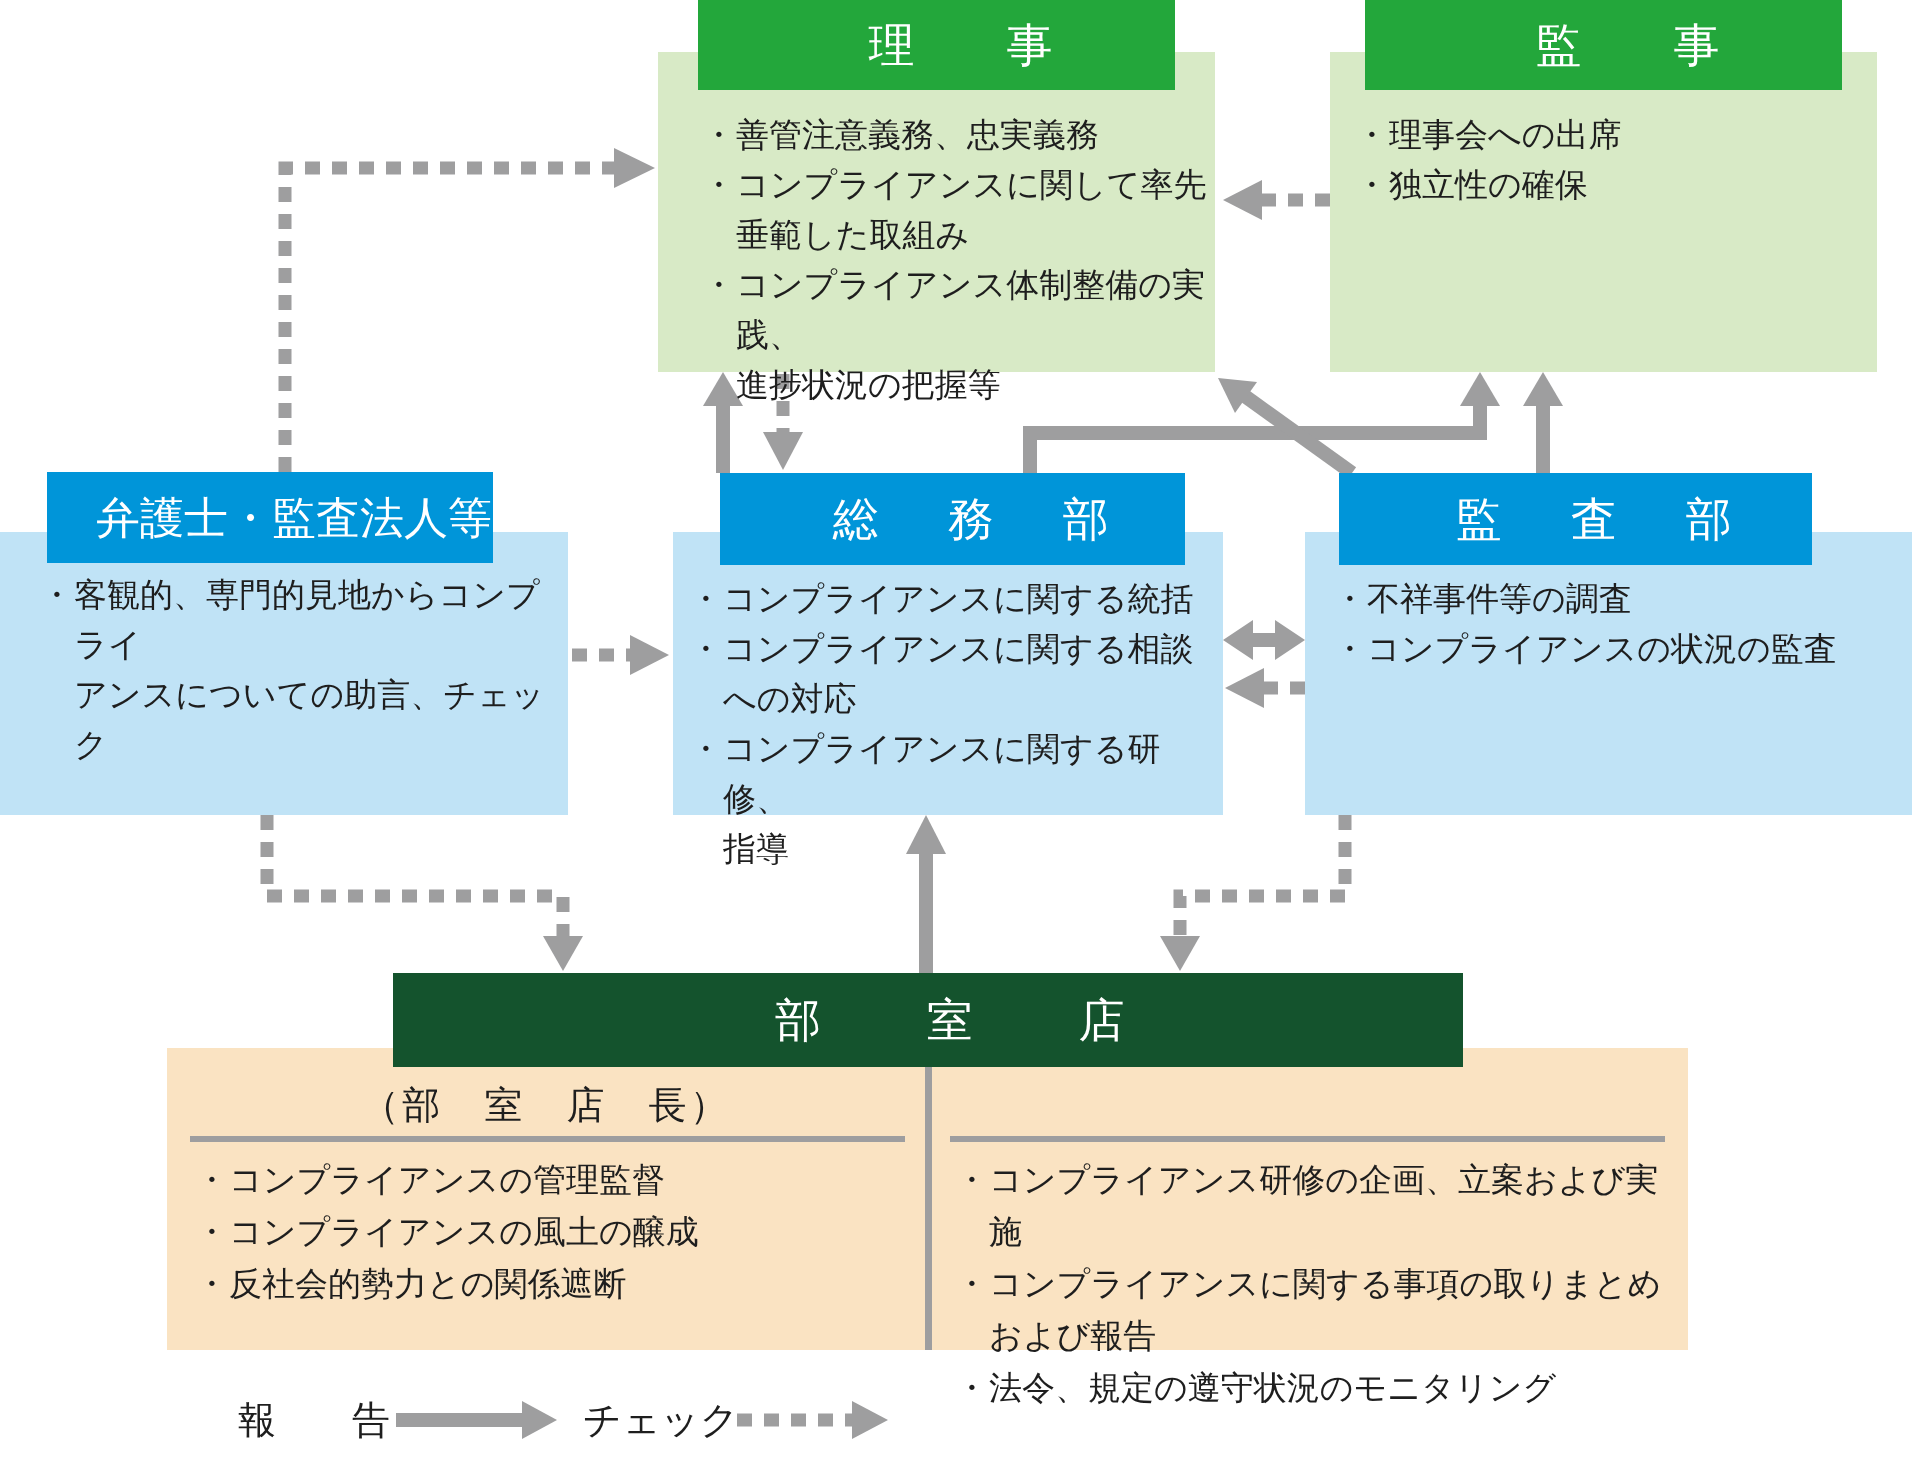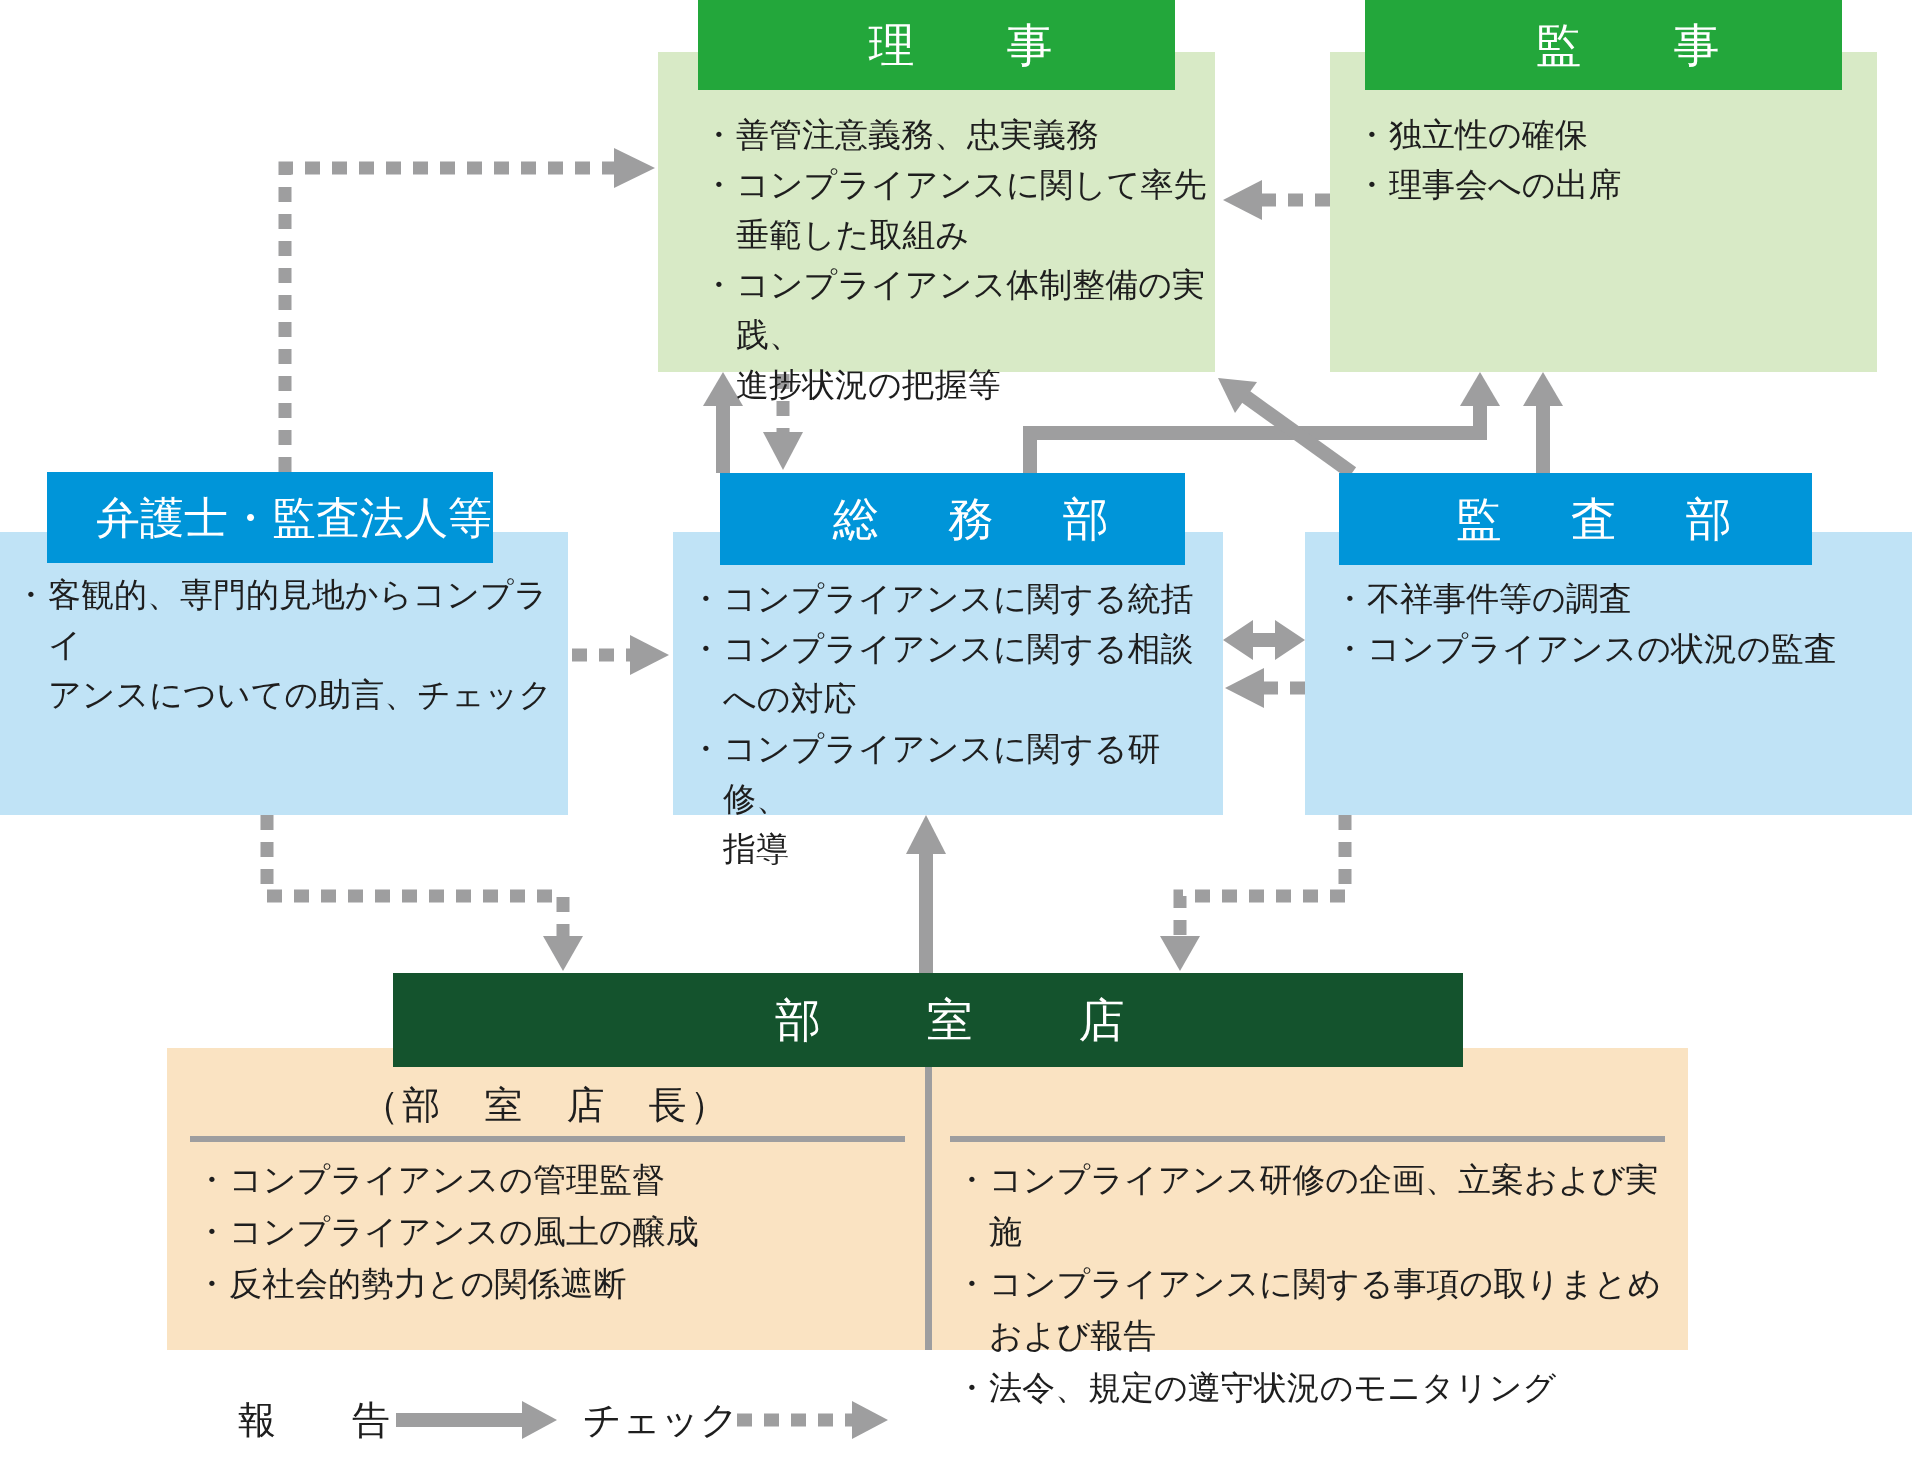--- a/index.html
+++ b/index.html
@@ -23,21 +23,21 @@
   .bod.lg{background:#D8EAC6}
   .bod.lb{background:#C0E3F6}
   .bod.lo{background:#FAE3C2}
   .box-list{list-style:none;margin:0;padding:0;font-size:33px;line-height:50px;}
   .box-list li{position:relative;padding-left:34px;white-space:pre-line;}
   .box-list li::before{content:"・";position:absolute;left:0;top:0;}
   #riji-body{left:658px;top:52px;width:557px;height:320px;padding:58px 8px 0 44px;}
   #riji-hdr{left:698px;top:0;width:477px;height:90px;}
   #kanji-body{left:1330px;top:52px;width:547px;height:320px;padding:58px 8px 0 25px;}
   #kanji-hdr{left:1365px;top:0;width:477px;height:90px;}
-  #ben-body{left:0;top:532px;width:568px;height:283px;padding:38px 8px 0 14px;}
+  #ben-body{left:0;top:532px;width:568px;height:283px;padding:38px 8px 0 40px;}
   #ben-hdr{left:47px;top:472px;width:446px;height:91px;font-size:44px;}
   #somu-body{left:673px;top:532px;width:550px;height:283px;padding:42px 4px 0 16px;}
   #somu-hdr{left:720px;top:473px;width:465px;height:92px;letter-spacing:.25em;}
   #kansa-body{left:1305px;top:532px;width:607px;height:283px;padding:42px 4px 0 28px;}
   #kansa-hdr{left:1339px;top:473px;width:473px;height:92px;letter-spacing:.25em;}
   #busho-hdr{left:393px;top:973px;width:1070px;height:94px;letter-spacing:.1em;}
   #busho-body{left:167px;top:1048px;width:1521px;height:302px;}
   #divider{position:absolute;z-index:4;left:925px;top:1067px;width:7px;height:283px;background:#9E9E9F;}
   .rule{position:absolute;z-index:4;height:6px;background:#9E9E9F;top:1136px;}
   #rule-left{left:190px;width:715px;}
@@ -115,22 +115,22 @@
       <li>コンプライアンス体制整備の実践、
 進捗状況の把握等</li>
     </ul>
   </div>
   <div class="hdr green" id="riji-hdr">
     <span>理　　事</span>
   </div>
 
   <div class="bod lg" id="kanji-body">
     <ul class="box-list">
+      <li>理事会への出席</li>
       <li>独立性の確保</li>
-      <li>理事会への出席</li>
     </ul>
   </div>
   <div class="hdr green" id="kanji-hdr">
     <span>監　　事</span>
   </div>
 
   <div class="bod lb" id="ben-body">
     <ul class="box-list">
       <li>客観的、専門的見地からコンプライ
 アンスについての助言、チェック</li>

